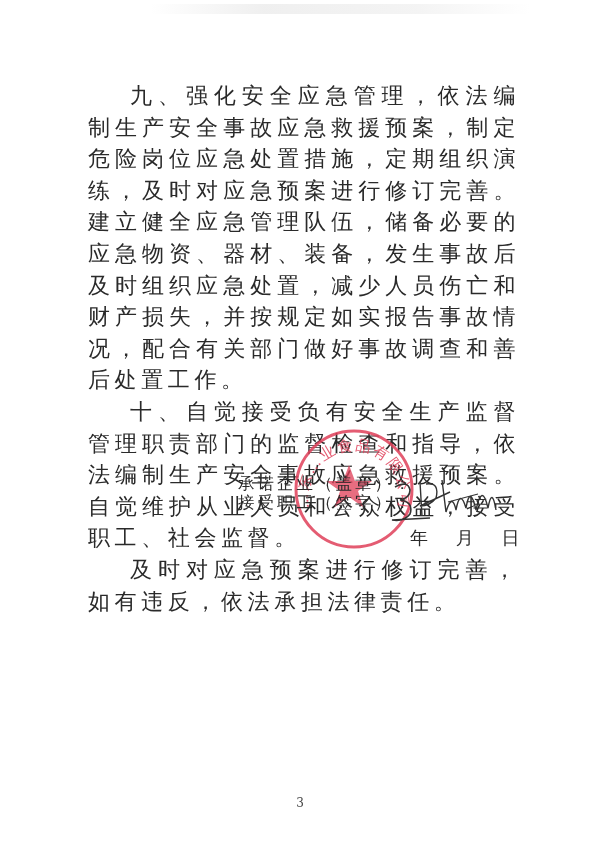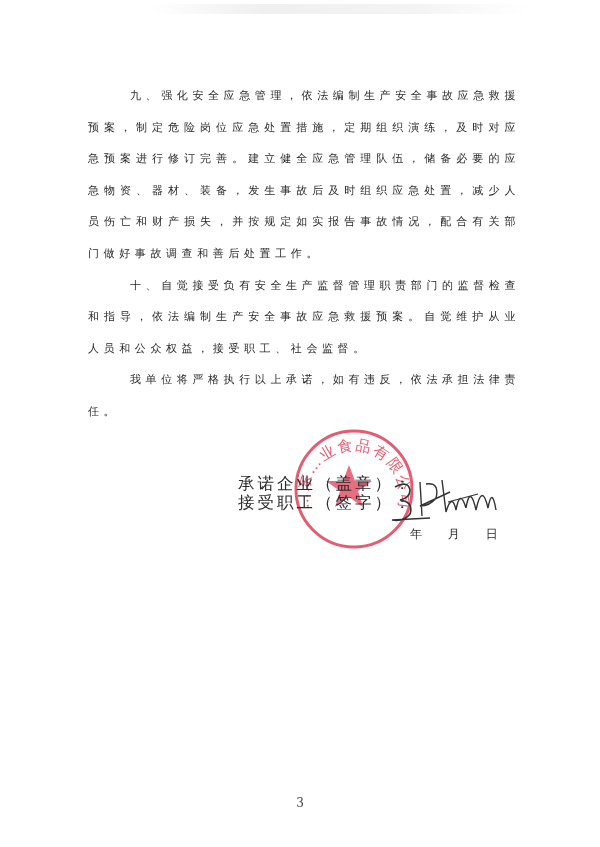--- a/index.html
+++ b/index.html
@@ -6,46 +6,46 @@
   body {
     width: 600px; height: 847px; background: #ffffff; position: relative; overflow: hidden;
     font-family: "DejaVu Serif", "Liberation Serif", serif; color: #2a2a2a;
   }
   .bleed {
     position: absolute; top: 4px; left: 150px; width: 380px; height: 10px;
     background: linear-gradient(90deg, rgba(200,200,200,0) 0%, rgba(210,210,210,0.35) 30%, rgba(210,210,210,0.25) 70%, rgba(200,200,200,0) 100%);
   }
   .body-text {
     position: absolute; left: 88px; top: 80px; width: 432px;
-    font-size: 11px; line-height: 31.6px; letter-spacing: 4.6px;
+    font-size: 22px; line-height: 31.6px; letter-spacing: 4.6px;
     text-align: justify;
   }
   .para { margin: 0; text-indent: 42px; }
   .sign-block { position: absolute; left: 238px; top: 455px; font-size: 16.5px; letter-spacing: 3px; }
   .sign-line { position: absolute; white-space: nowrap; left: 0; }
   .sign-line.l1 { top: 0; margin-top: 18px; }
   .sign-line.l2 { top: 37px; }
-  .date-line { position: absolute; left: 410px; top: 526px; font-size: 12px; white-space: nowrap; }
+  .date-line { position: absolute; left: 410px; top: 526px; font-size: 18px; white-space: nowrap; }
   .date-line span { display: inline-block; margin-right: 22px; }
   .stamp { position: absolute; left: 290px; top: 425px; width: 128px; height: 128px; opacity: 0.85; }
   .signature { position: absolute; left: 390px; top: 472px; width: 120px; height: 55px; }
   .page-number {
     position: absolute; left: 0; width: 600px; top: 796px; text-align: center;
     font-size: 12px; color: #444;
   }
 </style>
 </head>
 <body>
 
 <div class="bleed"></div>
 
 <div class="body-text">
   <p class="para">九、强化安全应急管理，依法编制生产安全事故应急救援预案，制定危险岗位应急处置措施，定期组织演练，及时对应急预案进行修订完善。建立健全应急管理队伍，储备必要的应急物资、器材、装备，发生事故后及时组织应急处置，减少人员伤亡和财产损失，并按规定如实报告事故情况，配合有关部门做好事故调查和善后处置工作。</p>
   <p class="para">十、自觉接受负有安全生产监督管理职责部门的监督检查和指导，依法编制生产安全事故应急救援预案。自觉维护从业人员和公众权益，接受职工、社会监督。</p>
-  <p class="para">我单位将严格执行以上承诺，如有违反，依法承担法律责任。</p>
+  <p class="para">及时对应急预案进行修订完善，如有违反，依法承担法律责任。</p>
 </div>
 
 <svg class="stamp" viewBox="0 0 128 128">
   <circle cx="64" cy="64" r="58" fill="none" stroke="#e0405a" stroke-width="3"></circle>
   <defs>
     <path id="arcPath" d="M 22 90 A 46 46 0 1 1 106 90"></path>
   </defs>
   <text font-size="15" fill="#e0405a" font-family="DejaVu Serif, serif" letter-spacing="2">
     <textPath href="#arcPath" startOffset="4%">…东…业食品有限公司</textPath>
   </text>

